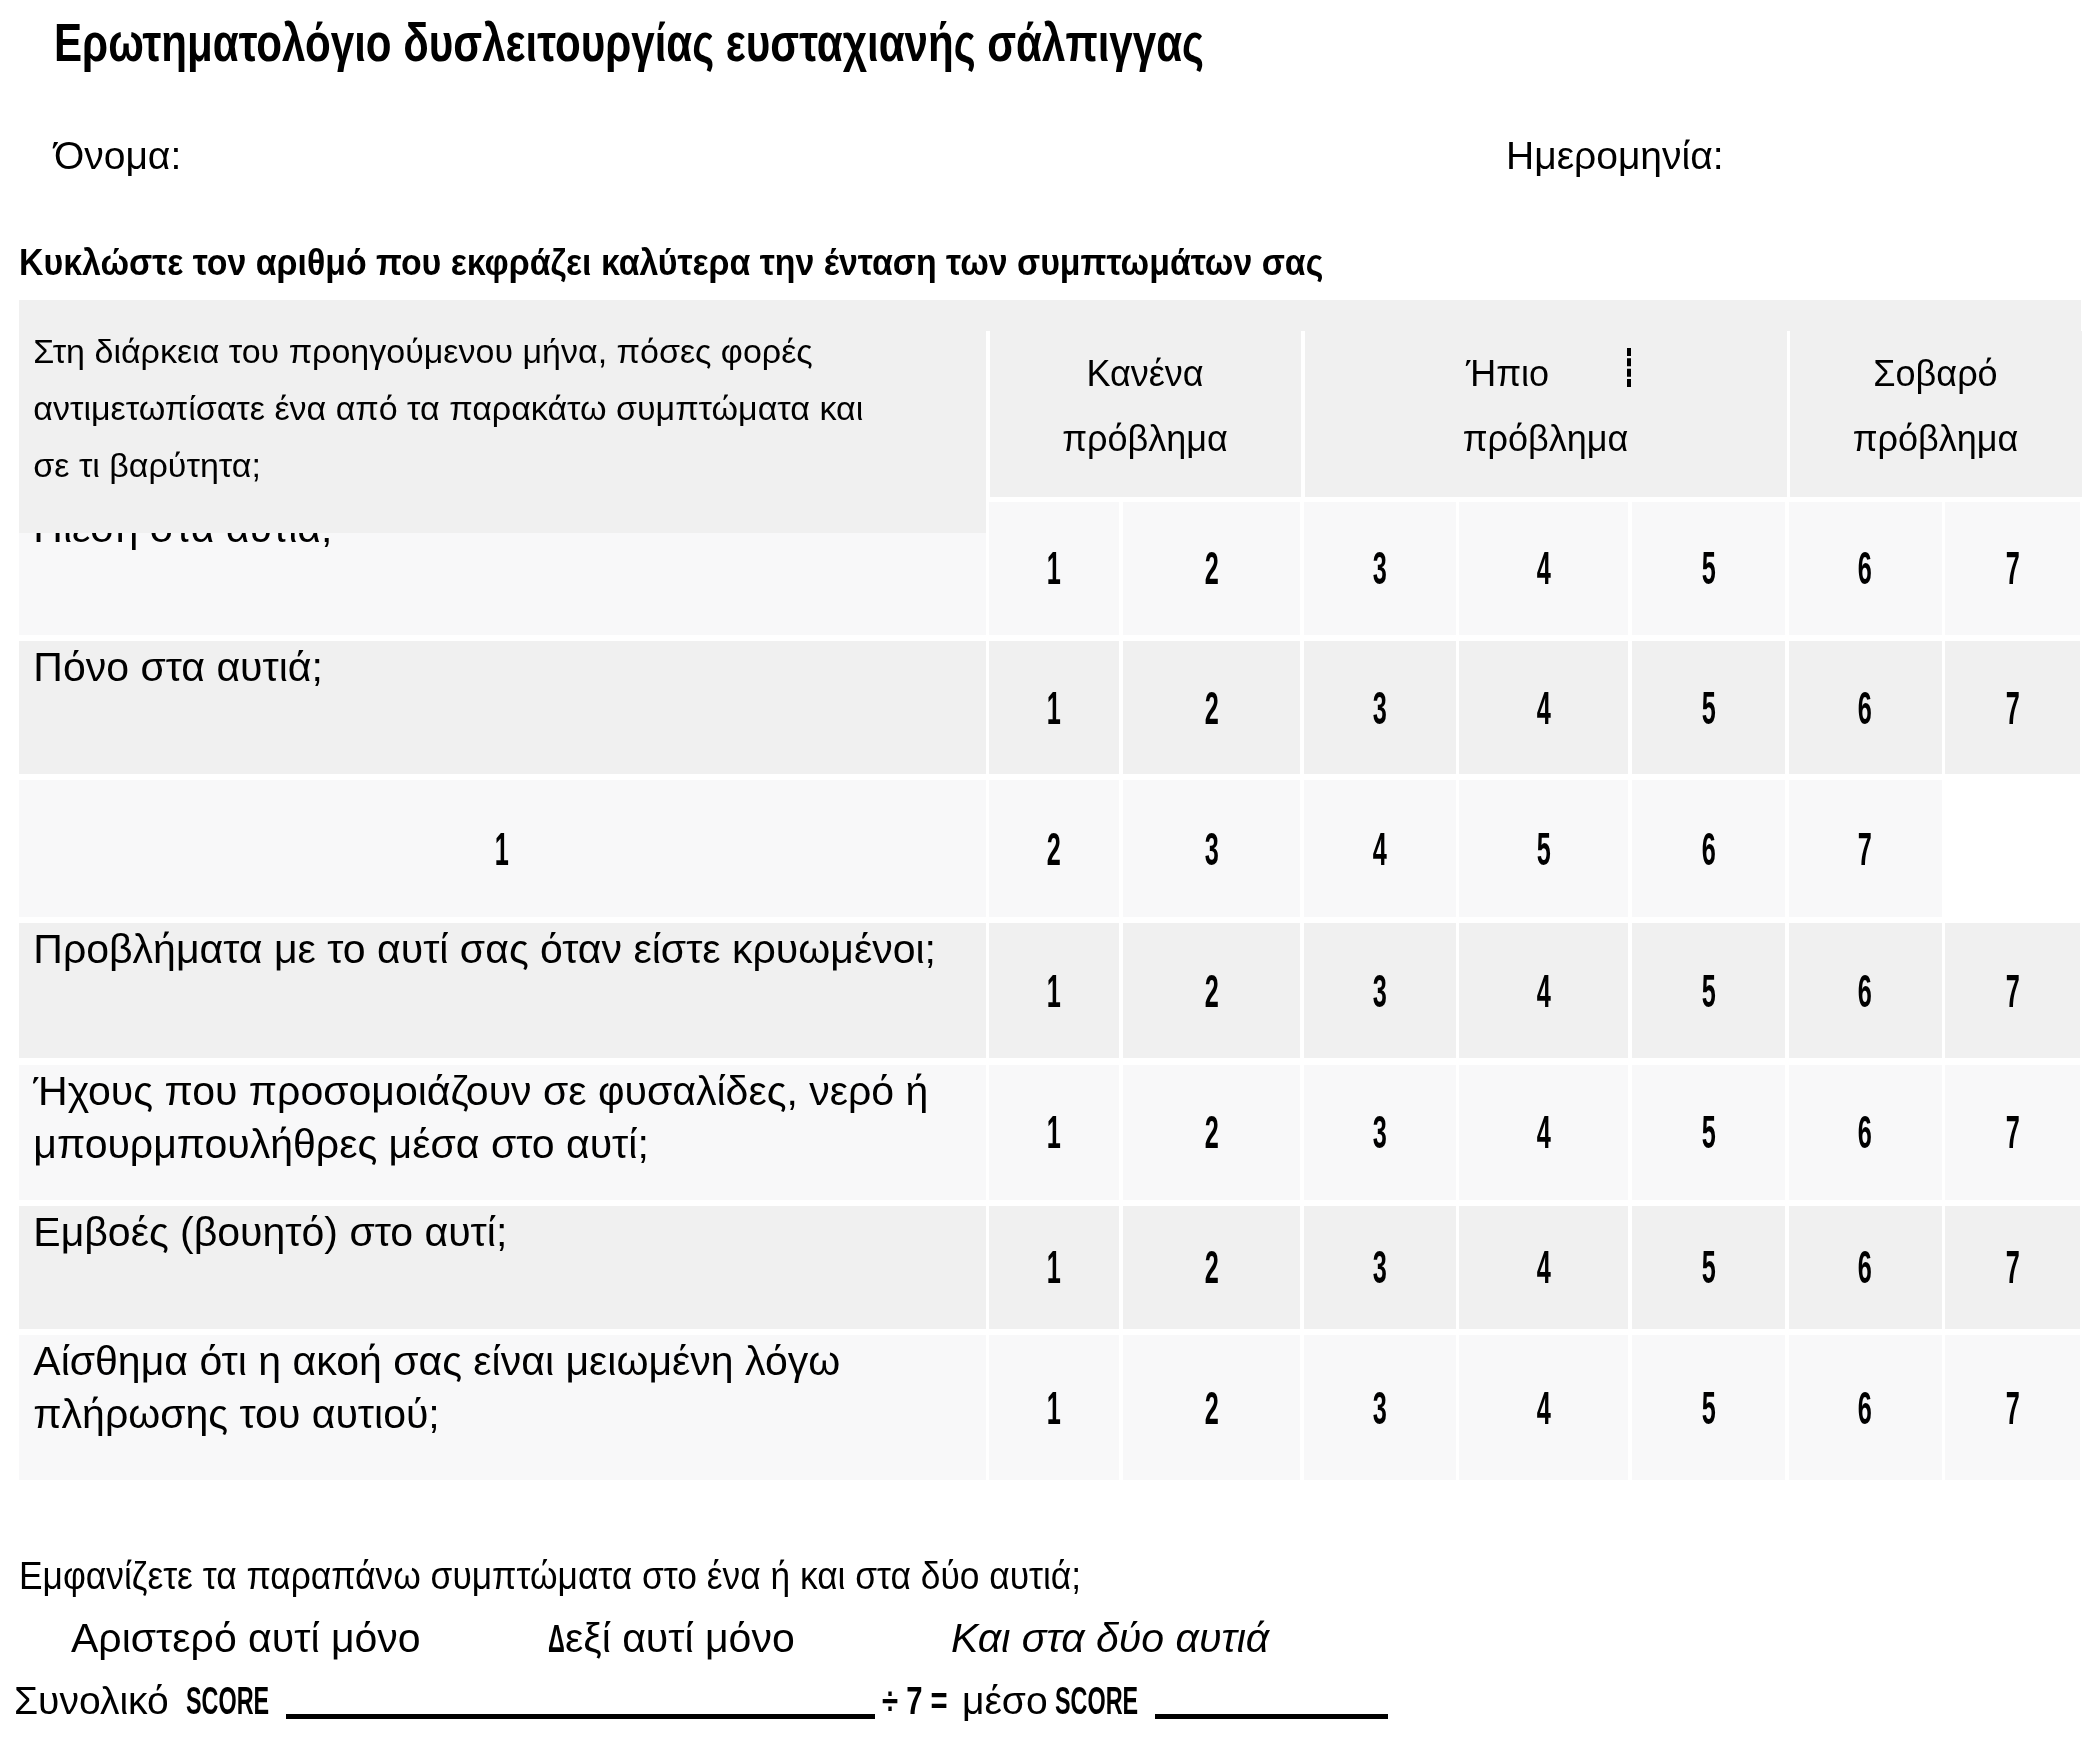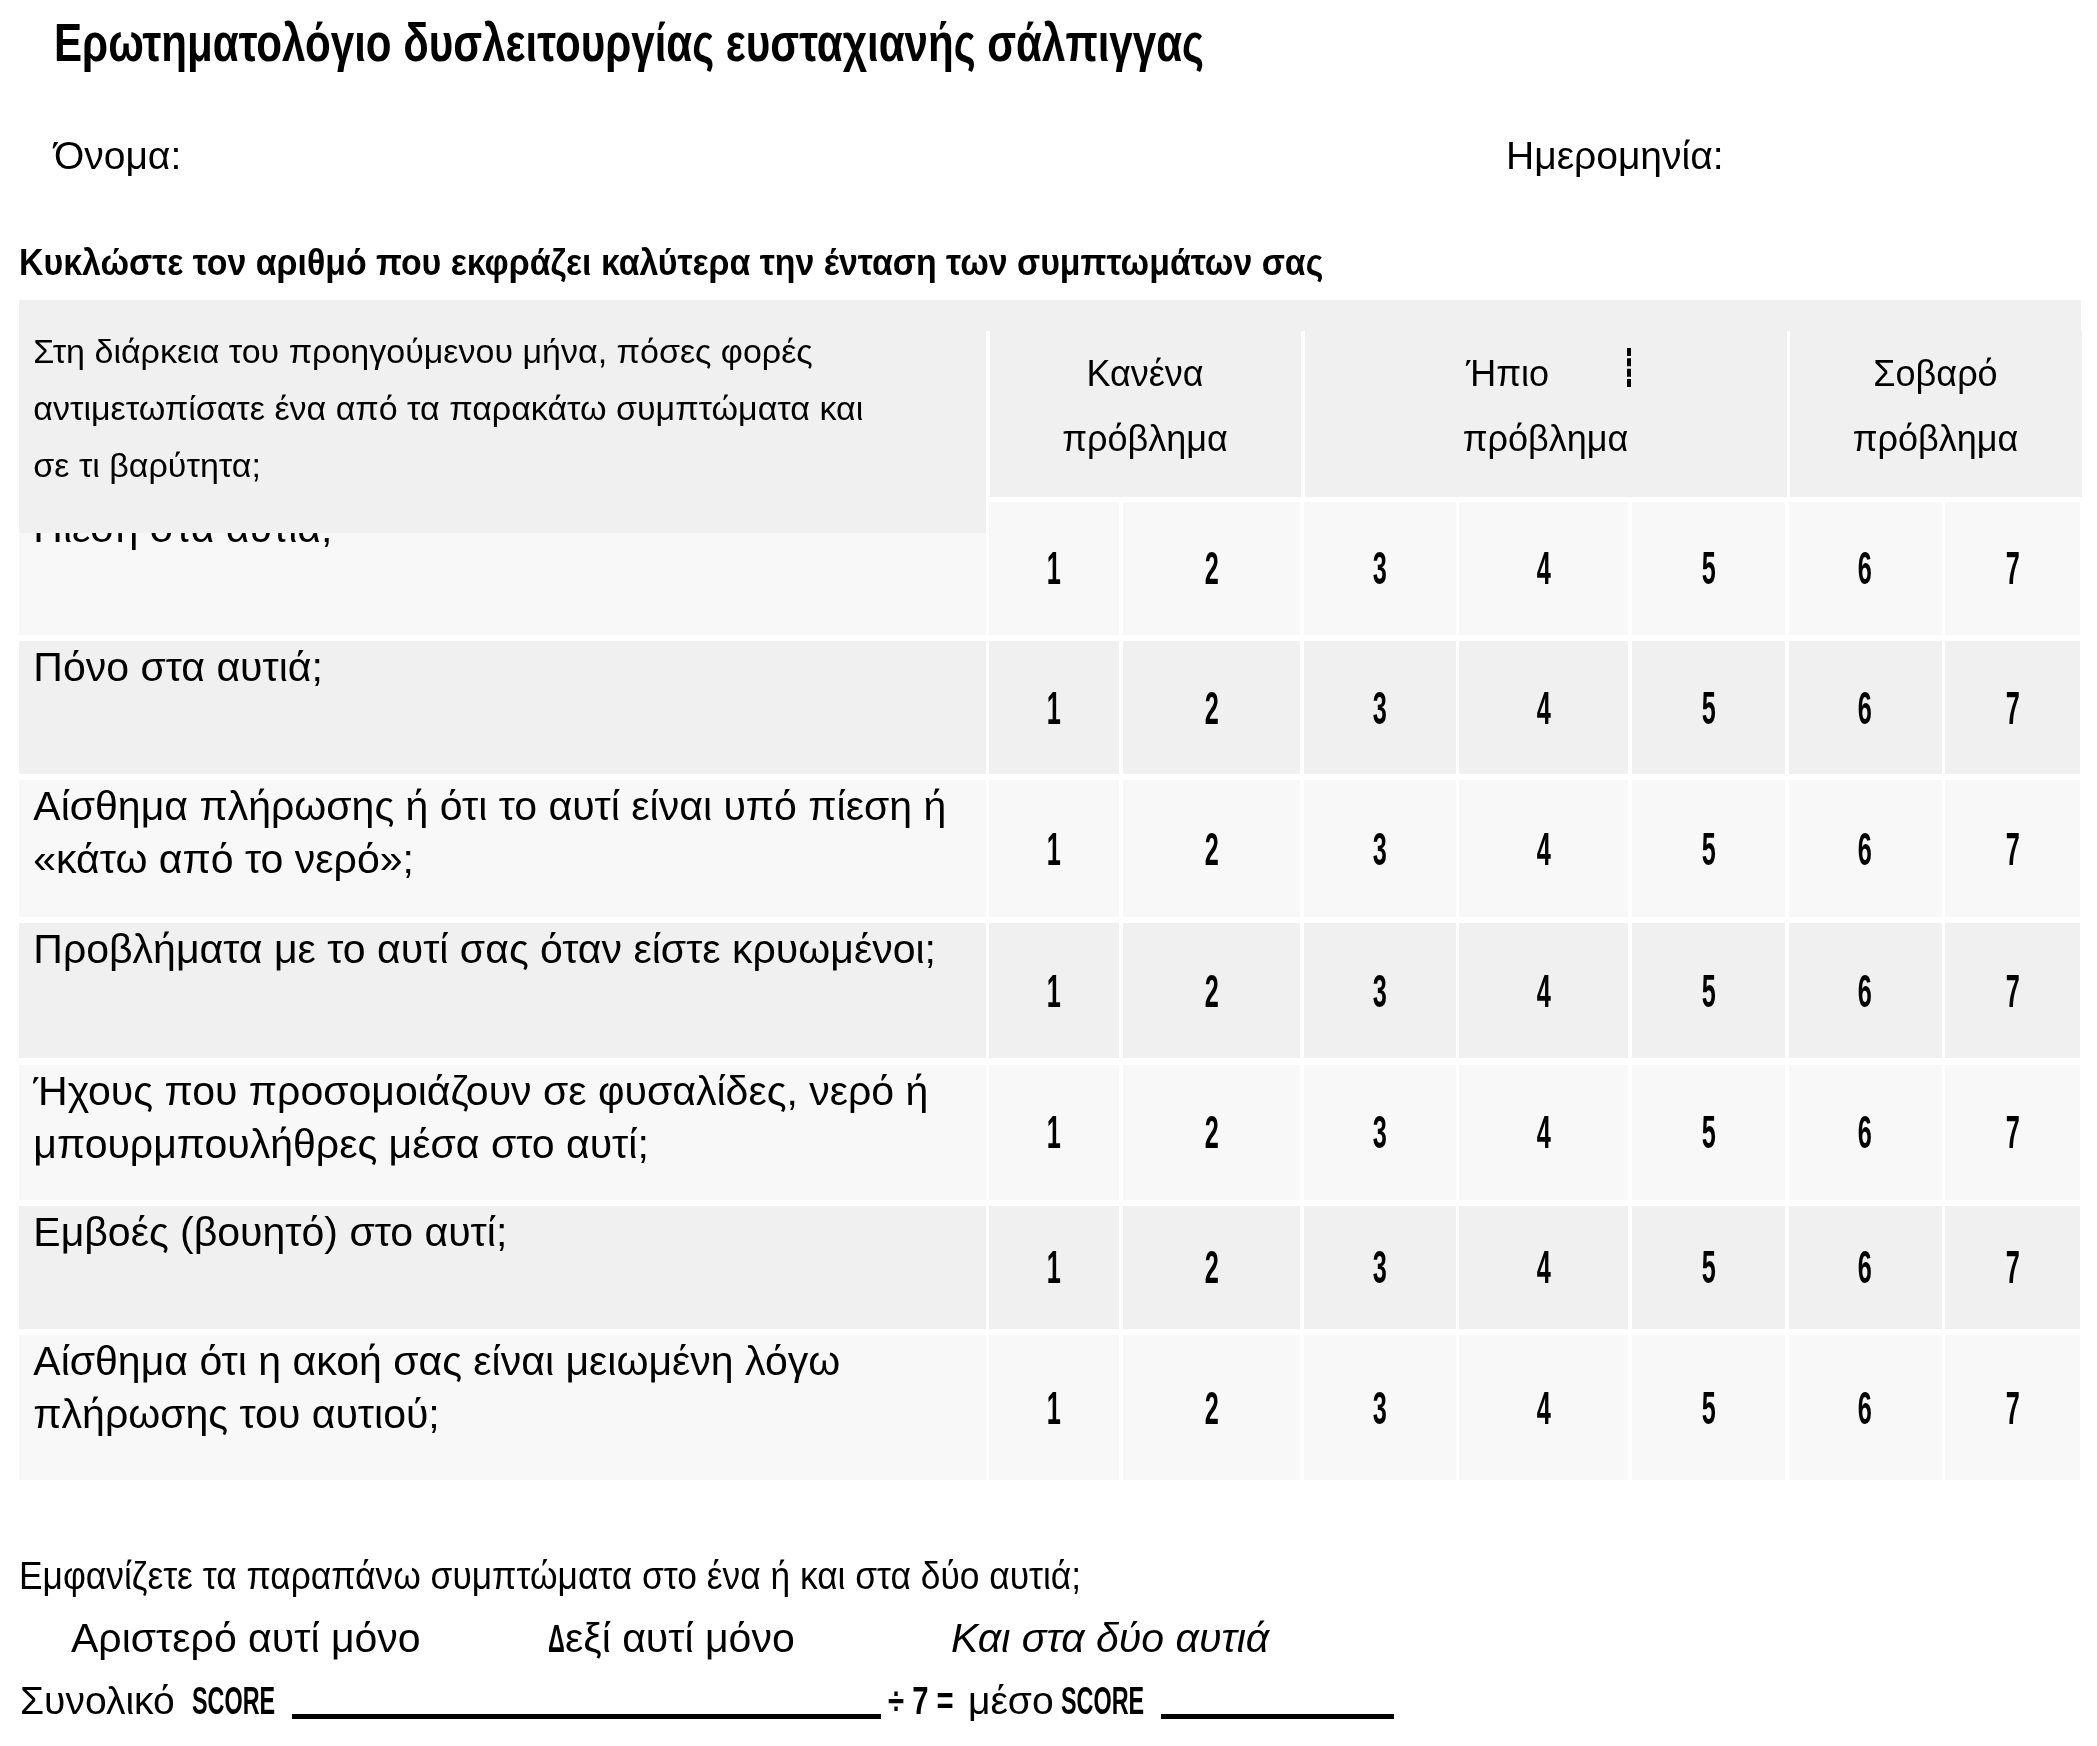--- a/index.html
+++ b/index.html
@@ -41,21 +41,21 @@
   .rh200{min-height:123px;} .rh235{min-height:145px;}
 
   .ears-q{position:absolute;left:18.5px;top:1555px;font-size:38px;
           transform:scaleX(0.93);transform-origin:left top;white-space:nowrap;}
   .opt{position:absolute;top:1615px;font-size:41px;white-space:nowrap;}
   .opt-left{left:71px;} .opt-right{left:548px;} .opt-both{left:951px;font-style:italic;}
   .cnd{display:inline-block;font-weight:bold;transform:scaleX(0.6);
        transform-origin:left bottom;}
   .opt-right .cnd{font-size:39px;margin-right:-11px;}
 
-  .scoreline{position:absolute;left:20px;top:1678px;display:flex;align-items:flex-end;
+  .scoreline{position:absolute;left:14px;top:1678px;display:flex;align-items:flex-end;
              column-gap:7.4px;font-size:39px;line-height:46px;white-space:nowrap;}
   .score-word{font-size:39px;margin-right:-46px;}
   .score-word.first{margin-left:9.8px;}
   .divide{font-size:39px;transform:scaleX(0.75);margin-right:-15.4px;}
   .fill-line{height:4.9px;background:#000;margin-bottom:4.9px;}
   .fill-long{width:589px;} .fill-short{width:233px;}
 </style>
 </head>
 <body>
 
@@ -136,24 +136,20 @@
         </div>
       <div class="cell ncell">
           <span class="num">6</span>
         </div>
       <div class="cell ncell">
           <span class="num">7</span>
         </div>
     </div>
 
     <div class="trow rh222">
-      <div class="cell qcell">
-          <span>Αίσθημα πλήρωσης ή ότι το αυτί είναι υπό πίεση ή
-«κάτω από το νερό»;</span>
-        </div>
       <div class="cell ncell">
           <span class="num">1</span>
         </div>
       <div class="cell ncell">
           <span class="num">2</span>
         </div>
       <div class="cell ncell">
           <span class="num">3</span>
         </div>
       <div class="cell ncell">

